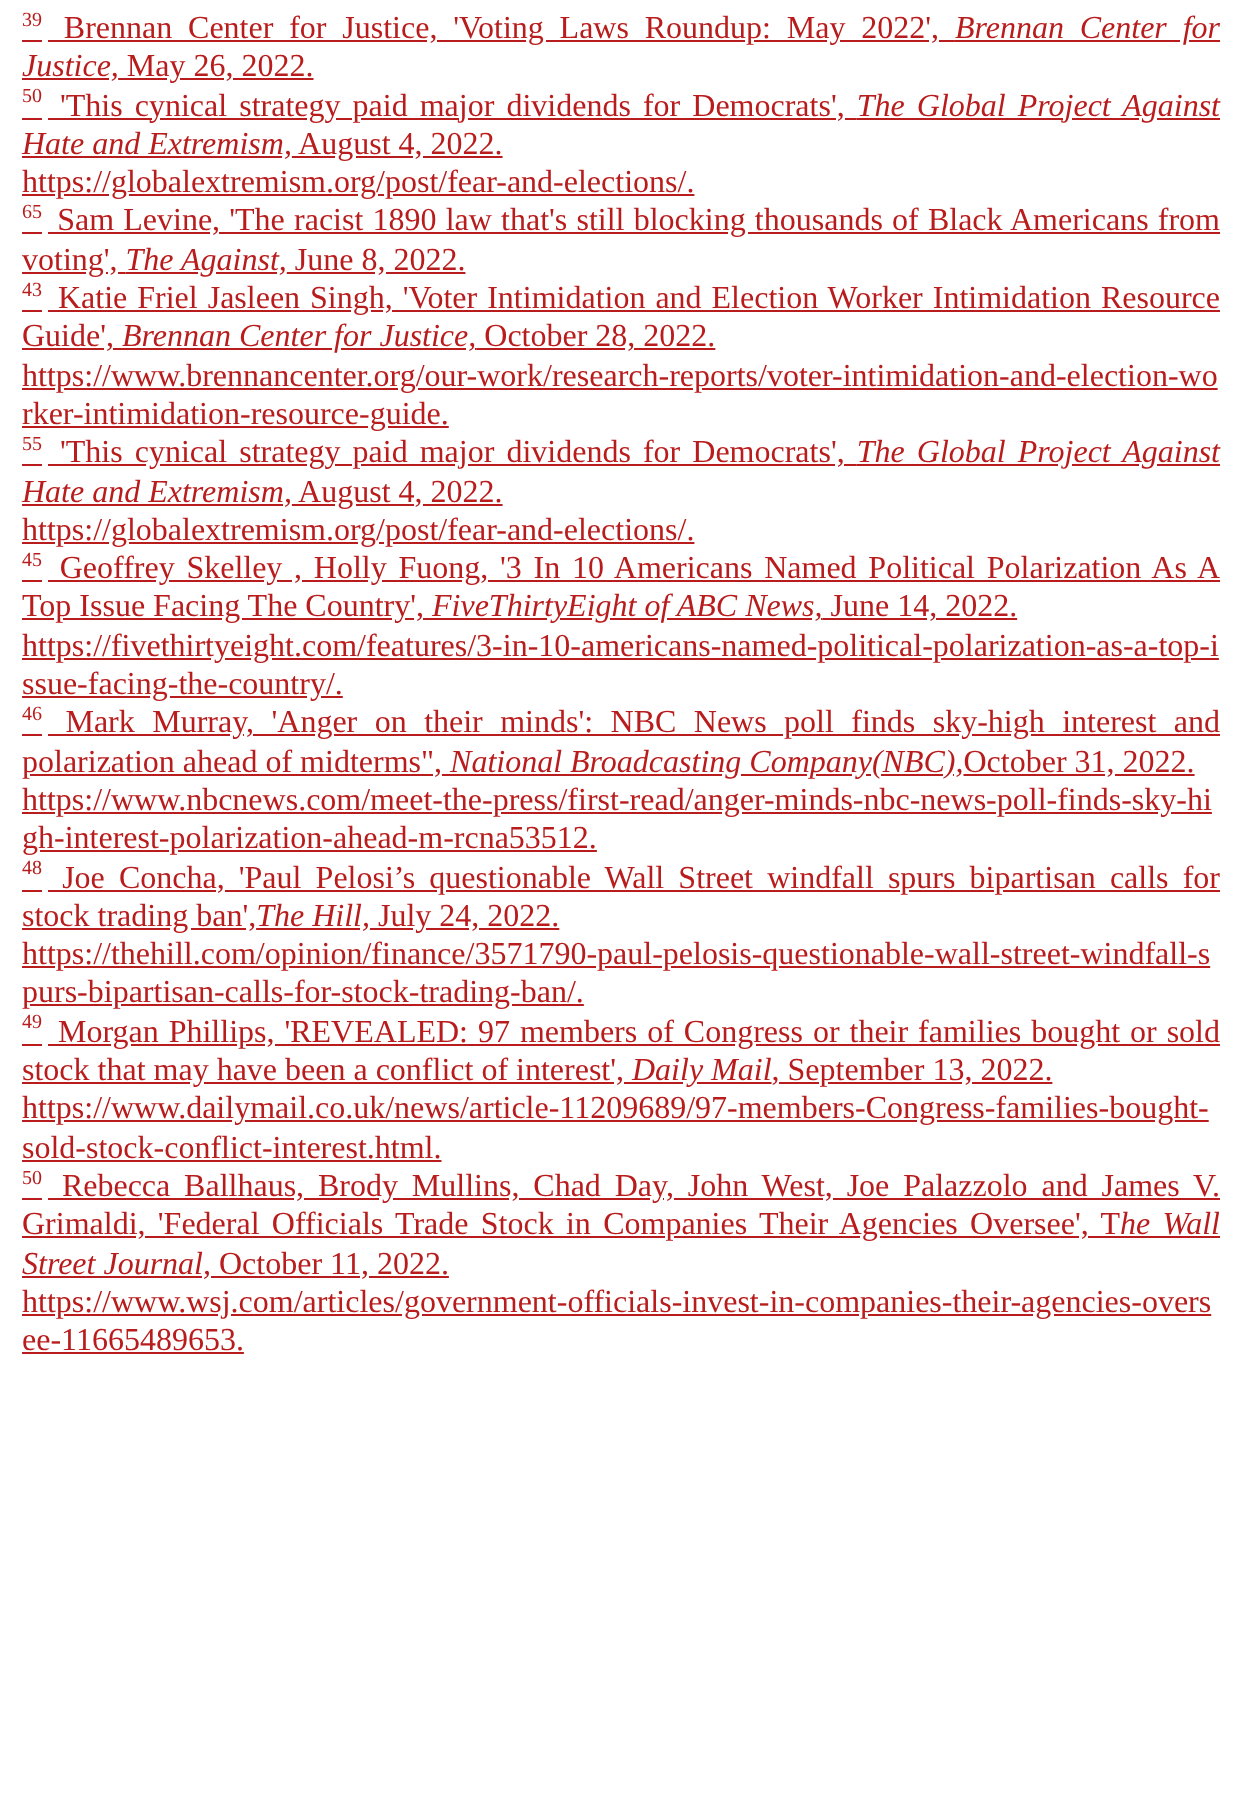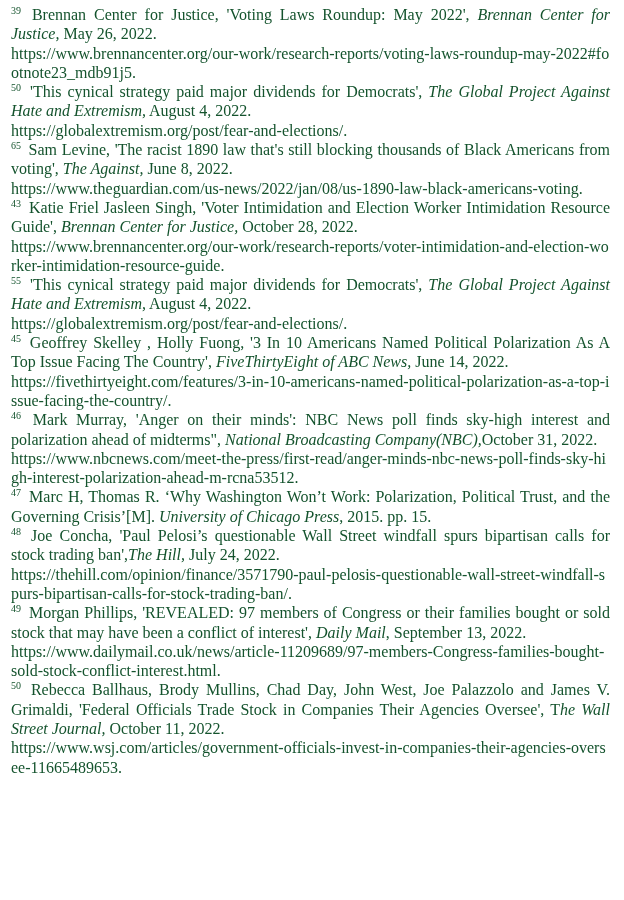--- a/index.html
+++ b/index.html
@@ -5,25 +5,26 @@
   html, body {
     margin: 0;
     padding: 0;
     background: #ffffff;
   }
   .page {
     box-sizing: border-box;
     width: 624px;
     min-height: 900px;
     background: #ffffff;
-    color: #14532d;
+    color: #b91c1c;
     padding: 5px 14px 10px 11px;
     font-family: "Liberation Serif", "DejaVu Serif", serif;
     font-size: 16px;
     line-height: 19.3px;
+    text-decoration: underline;
   }
   p.footnote {
     margin: 0;
     text-align: justify;
   }
   sup.fnnum {
     font-size: 10px;
     line-height: 0;
     vertical-align: super;
     margin-right: 3px;
@@ -33,25 +34,24 @@
   }
   .url {
     word-break: break-all;
   }
 </style>
 </head>
 <body>
 
 <div class="page">
   <div>
-      <p class="footnote"><sup class="fnnum">39</sup><span class="txt"> Brennan Center for Justice, 'Voting Laws Roundup: May 2022', </span><span class="it">Brennan Center for Justice,</span><span class="txt"> May 26, 2022.</span><br><span class="url">https://www.brennancenter.org/our-work/research-reports/voting-laws-roundup-may-2022#footnote23_mdb91j5.</span></p>
+      <p class="footnote"><sup class="fnnum">39</sup><span class="txt"> Brennan Center for Justice, 'Voting Laws Roundup: May 2022', </span><span class="it">Brennan Center for Justice,</span><span class="txt"> May 26, 2022.</span><br></p>
       <p class="footnote"><sup class="fnnum">50</sup><span class="txt"> 'This cynical strategy paid major dividends for Democrats', </span><span class="it">The Global Project Against Hate and Extremism,</span><span class="txt"> August 4, 2022.</span><br><span class="url">https://globalextremism.org/post/fear-and-elections/.</span></p>
-      <p class="footnote"><sup class="fnnum">65</sup><span class="txt"> Sam Levine, 'The racist 1890 law that's still blocking thousands of Black Americans from voting', </span><span class="it">The Against,</span><span class="txt"> June 8, 2022.</span><br><span class="url">https://www.theguardian.com/us-news/2022/jan/08/us-1890-law-black-americans-voting.</span></p>
+      <p class="footnote"><sup class="fnnum">65</sup><span class="txt"> Sam Levine, 'The racist 1890 law that's still blocking thousands of Black Americans from voting', </span><span class="it">The Against,</span><span class="txt"> June 8, 2022.</span><br></p>
       <p class="footnote"><sup class="fnnum">43</sup><span class="txt"> Katie Friel Jasleen Singh, 'Voter Intimidation and Election Worker Intimidation Resource Guide', </span><span class="it">Brennan Center for Justice,</span><span class="txt"> October 28, 2022.</span><br><span class="url">https://www.brennancenter.org/our-work/research-reports/voter-intimidation-and-election-worker-intimidation-resource-guide.</span></p>
       <p class="footnote"><sup class="fnnum">55</sup><span class="txt"> 'This cynical strategy paid major dividends for Democrats', </span><span class="it">The Global Project Against Hate and Extremism,</span><span class="txt"> August 4, 2022.</span><br><span class="url">https://globalextremism.org/post/fear-and-elections/.</span></p>
       <p class="footnote"><sup class="fnnum">45</sup><span class="txt"> Geoffrey Skelley , Holly Fuong, '3 In 10 Americans Named Political Polarization As A Top Issue Facing The Country', </span><span class="it">FiveThirtyEight of ABC News,</span><span class="txt"> June 14, 2022.</span><br><span class="url">https://fivethirtyeight.com/features/3-in-10-americans-named-political-polarization-as-a-top-issue-facing-the-country/.</span></p>
       <p class="footnote"><sup class="fnnum">46</sup><span class="txt"> Mark Murray, 'Anger on their minds': NBC News poll finds sky-high interest and polarization ahead of midterms", </span><span class="it">National Broadcasting Company(NBC),</span><span class="txt">October 31, 2022.</span><br><span class="url">https://www.nbcnews.com/meet-the-press/first-read/anger-minds-nbc-news-poll-finds-sky-high-interest-polarization-ahead-m-rcna53512.</span></p>
-      <p class="footnote"><sup class="fnnum">47</sup><span class="txt"> Marc H, Thomas R. ‘Why Washington Won’t Work: Polarization, Political Trust, and the Governing Crisis’[M]. </span><span class="it">University of Chicago Press</span><span class="txt">, 2015. pp. 15.</span></p>
       <p class="footnote"><sup class="fnnum">48</sup><span class="txt"> Joe Concha, 'Paul Pelosi’s questionable Wall Street windfall spurs bipartisan calls for stock trading ban',</span><span class="it">The Hill,</span><span class="txt"> July 24, 2022.</span><br><span class="url">https://thehill.com/opinion/finance/3571790-paul-pelosis-questionable-wall-street-windfall-spurs-bipartisan-calls-for-stock-trading-ban/.</span></p>
       <p class="footnote"><sup class="fnnum">49</sup><span class="txt"> Morgan Phillips, 'REVEALED: 97 members of Congress or their families bought or sold stock that may have been a conflict of interest', </span><span class="it">Daily Mail</span><span class="txt">, September 13, 2022.</span><br><span class="url">https://www.dailymail.co.uk/news/article-11209689/97-members-Congress-families-bought-sold-stock-conflict-interest.html.</span></p>
       <p class="footnote"><sup class="fnnum">50</sup><span class="txt"> Rebecca Ballhaus, Brody Mullins, Chad Day, John West, Joe Palazzolo and James V. Grimaldi, 'Federal Officials Trade Stock in Companies Their Agencies Oversee', T</span><span class="it">he Wall Street Journal,</span><span class="txt"> October 11, 2022.</span><br><span class="url">https://www.wsj.com/articles/government-officials-invest-in-companies-their-agencies-oversee-11665489653.</span></p>
     </div>
 </div>
 
 </body></html>

